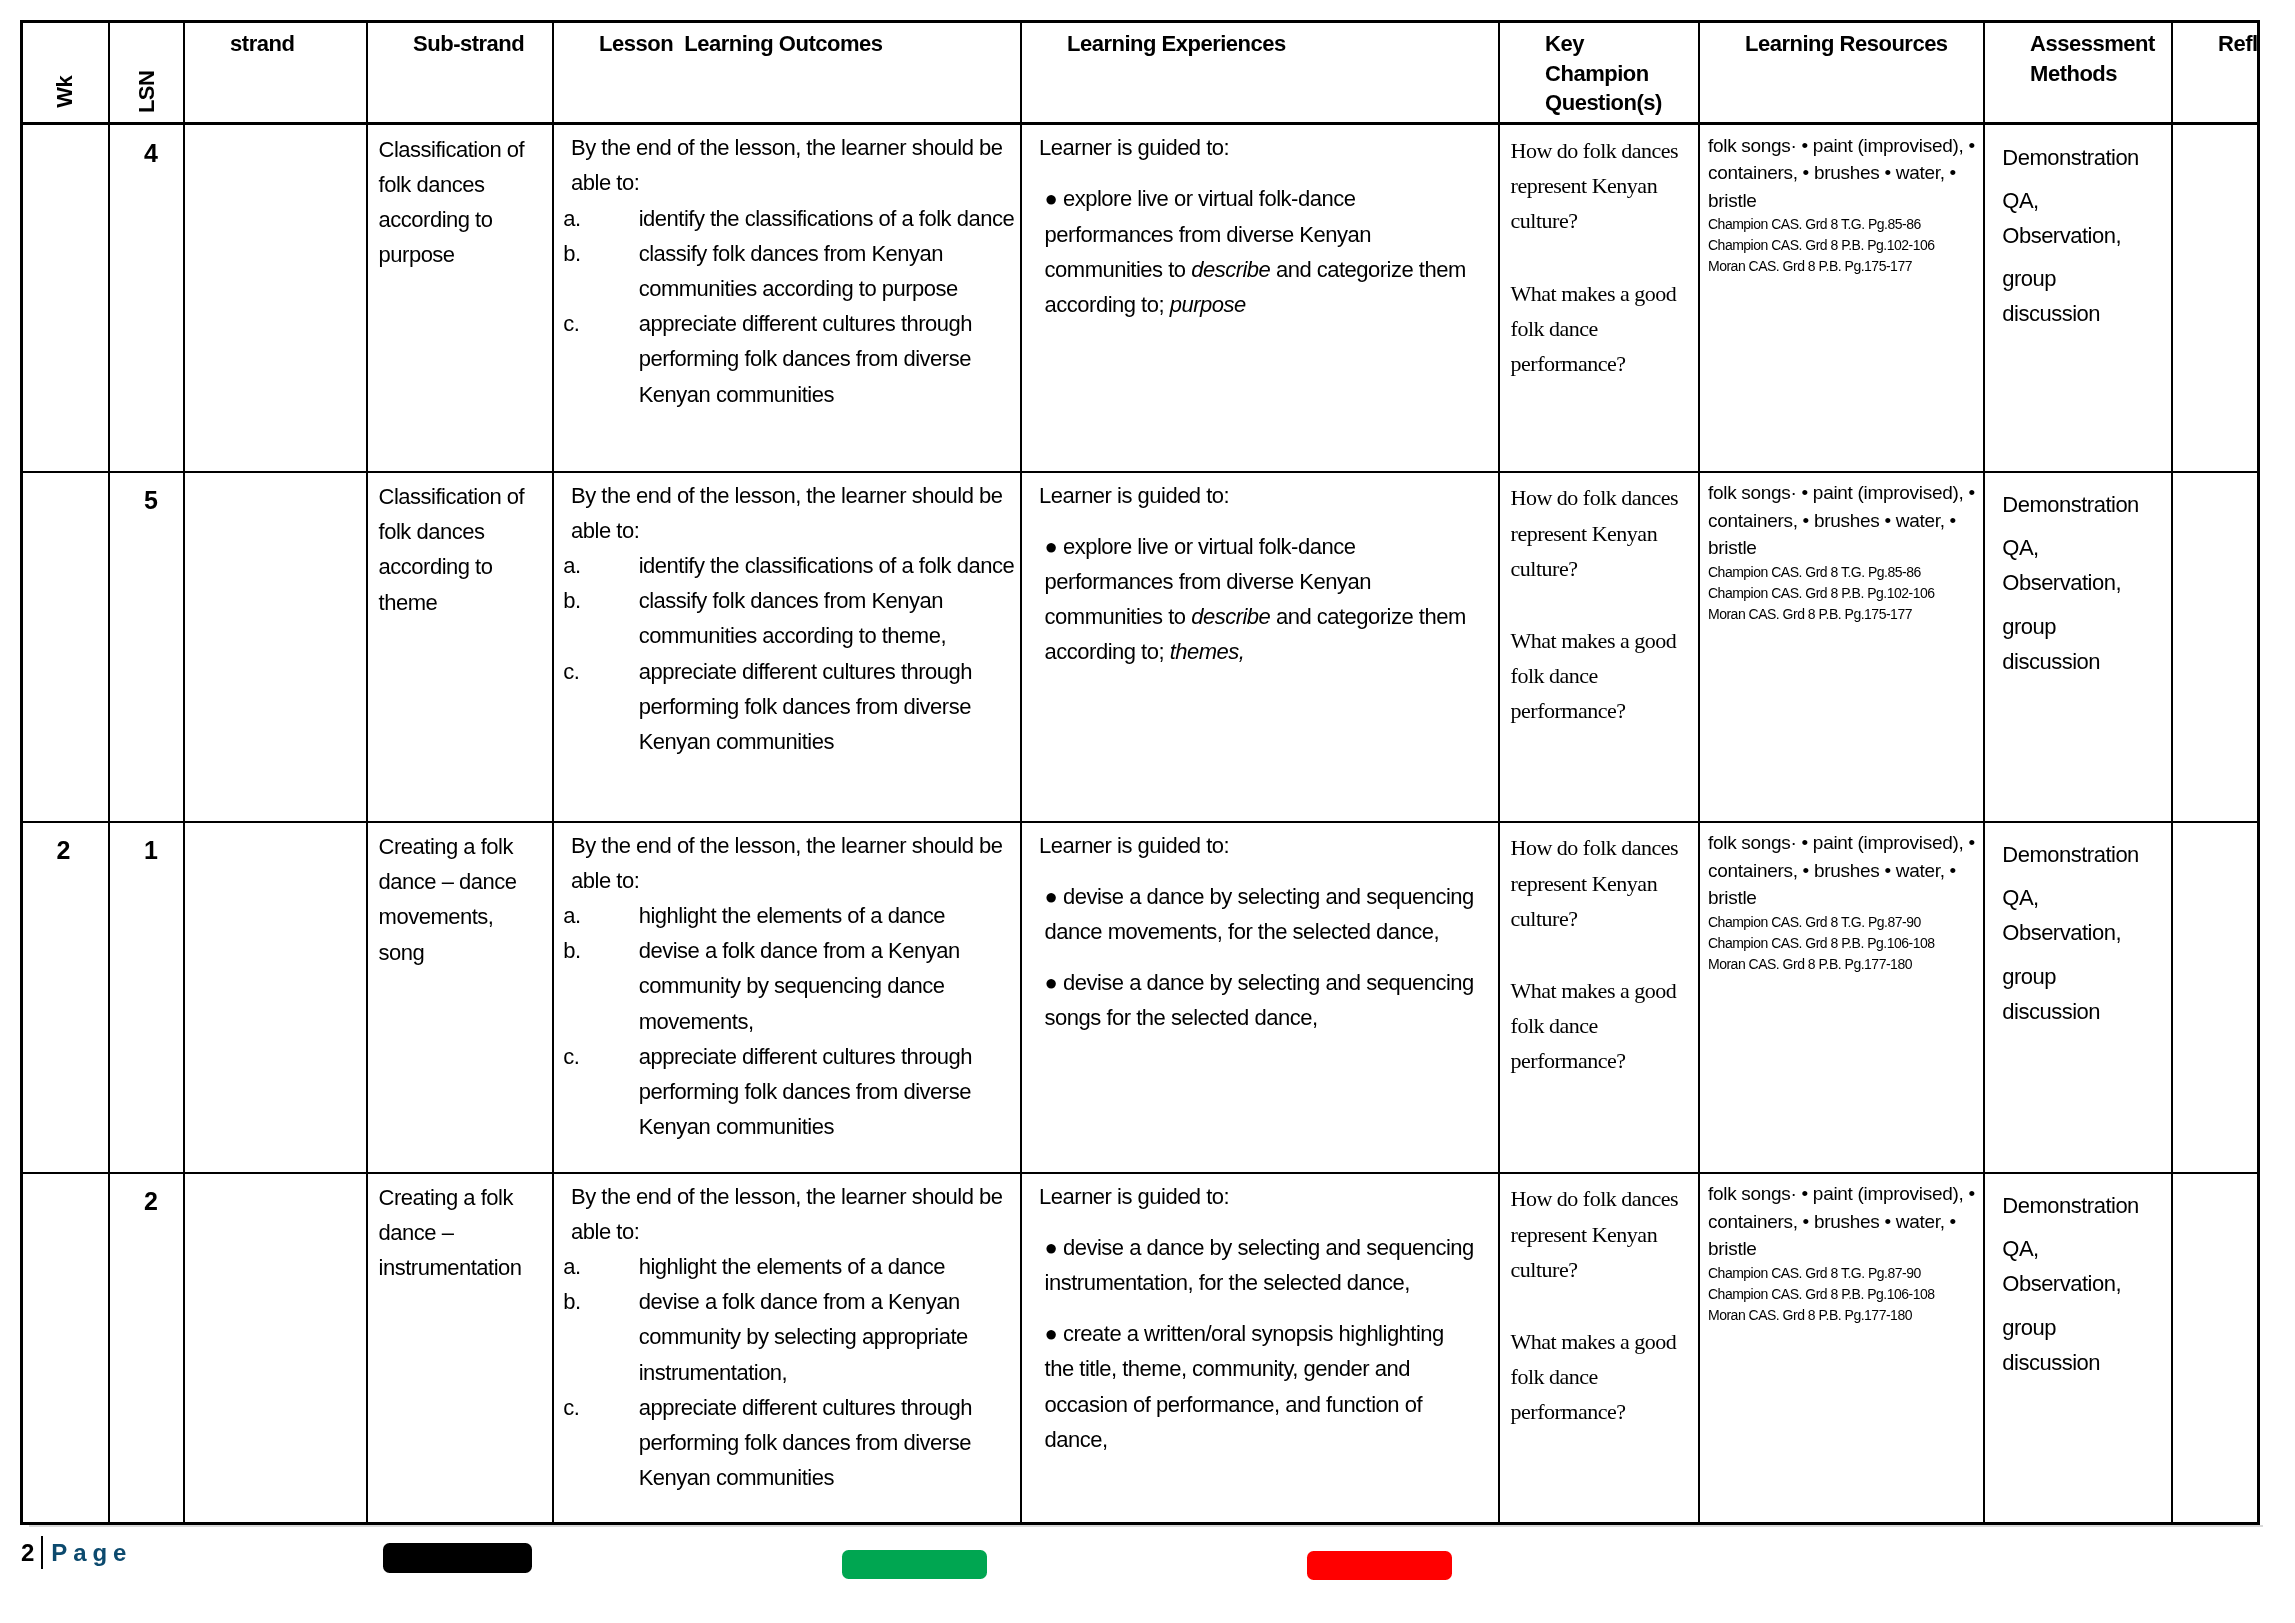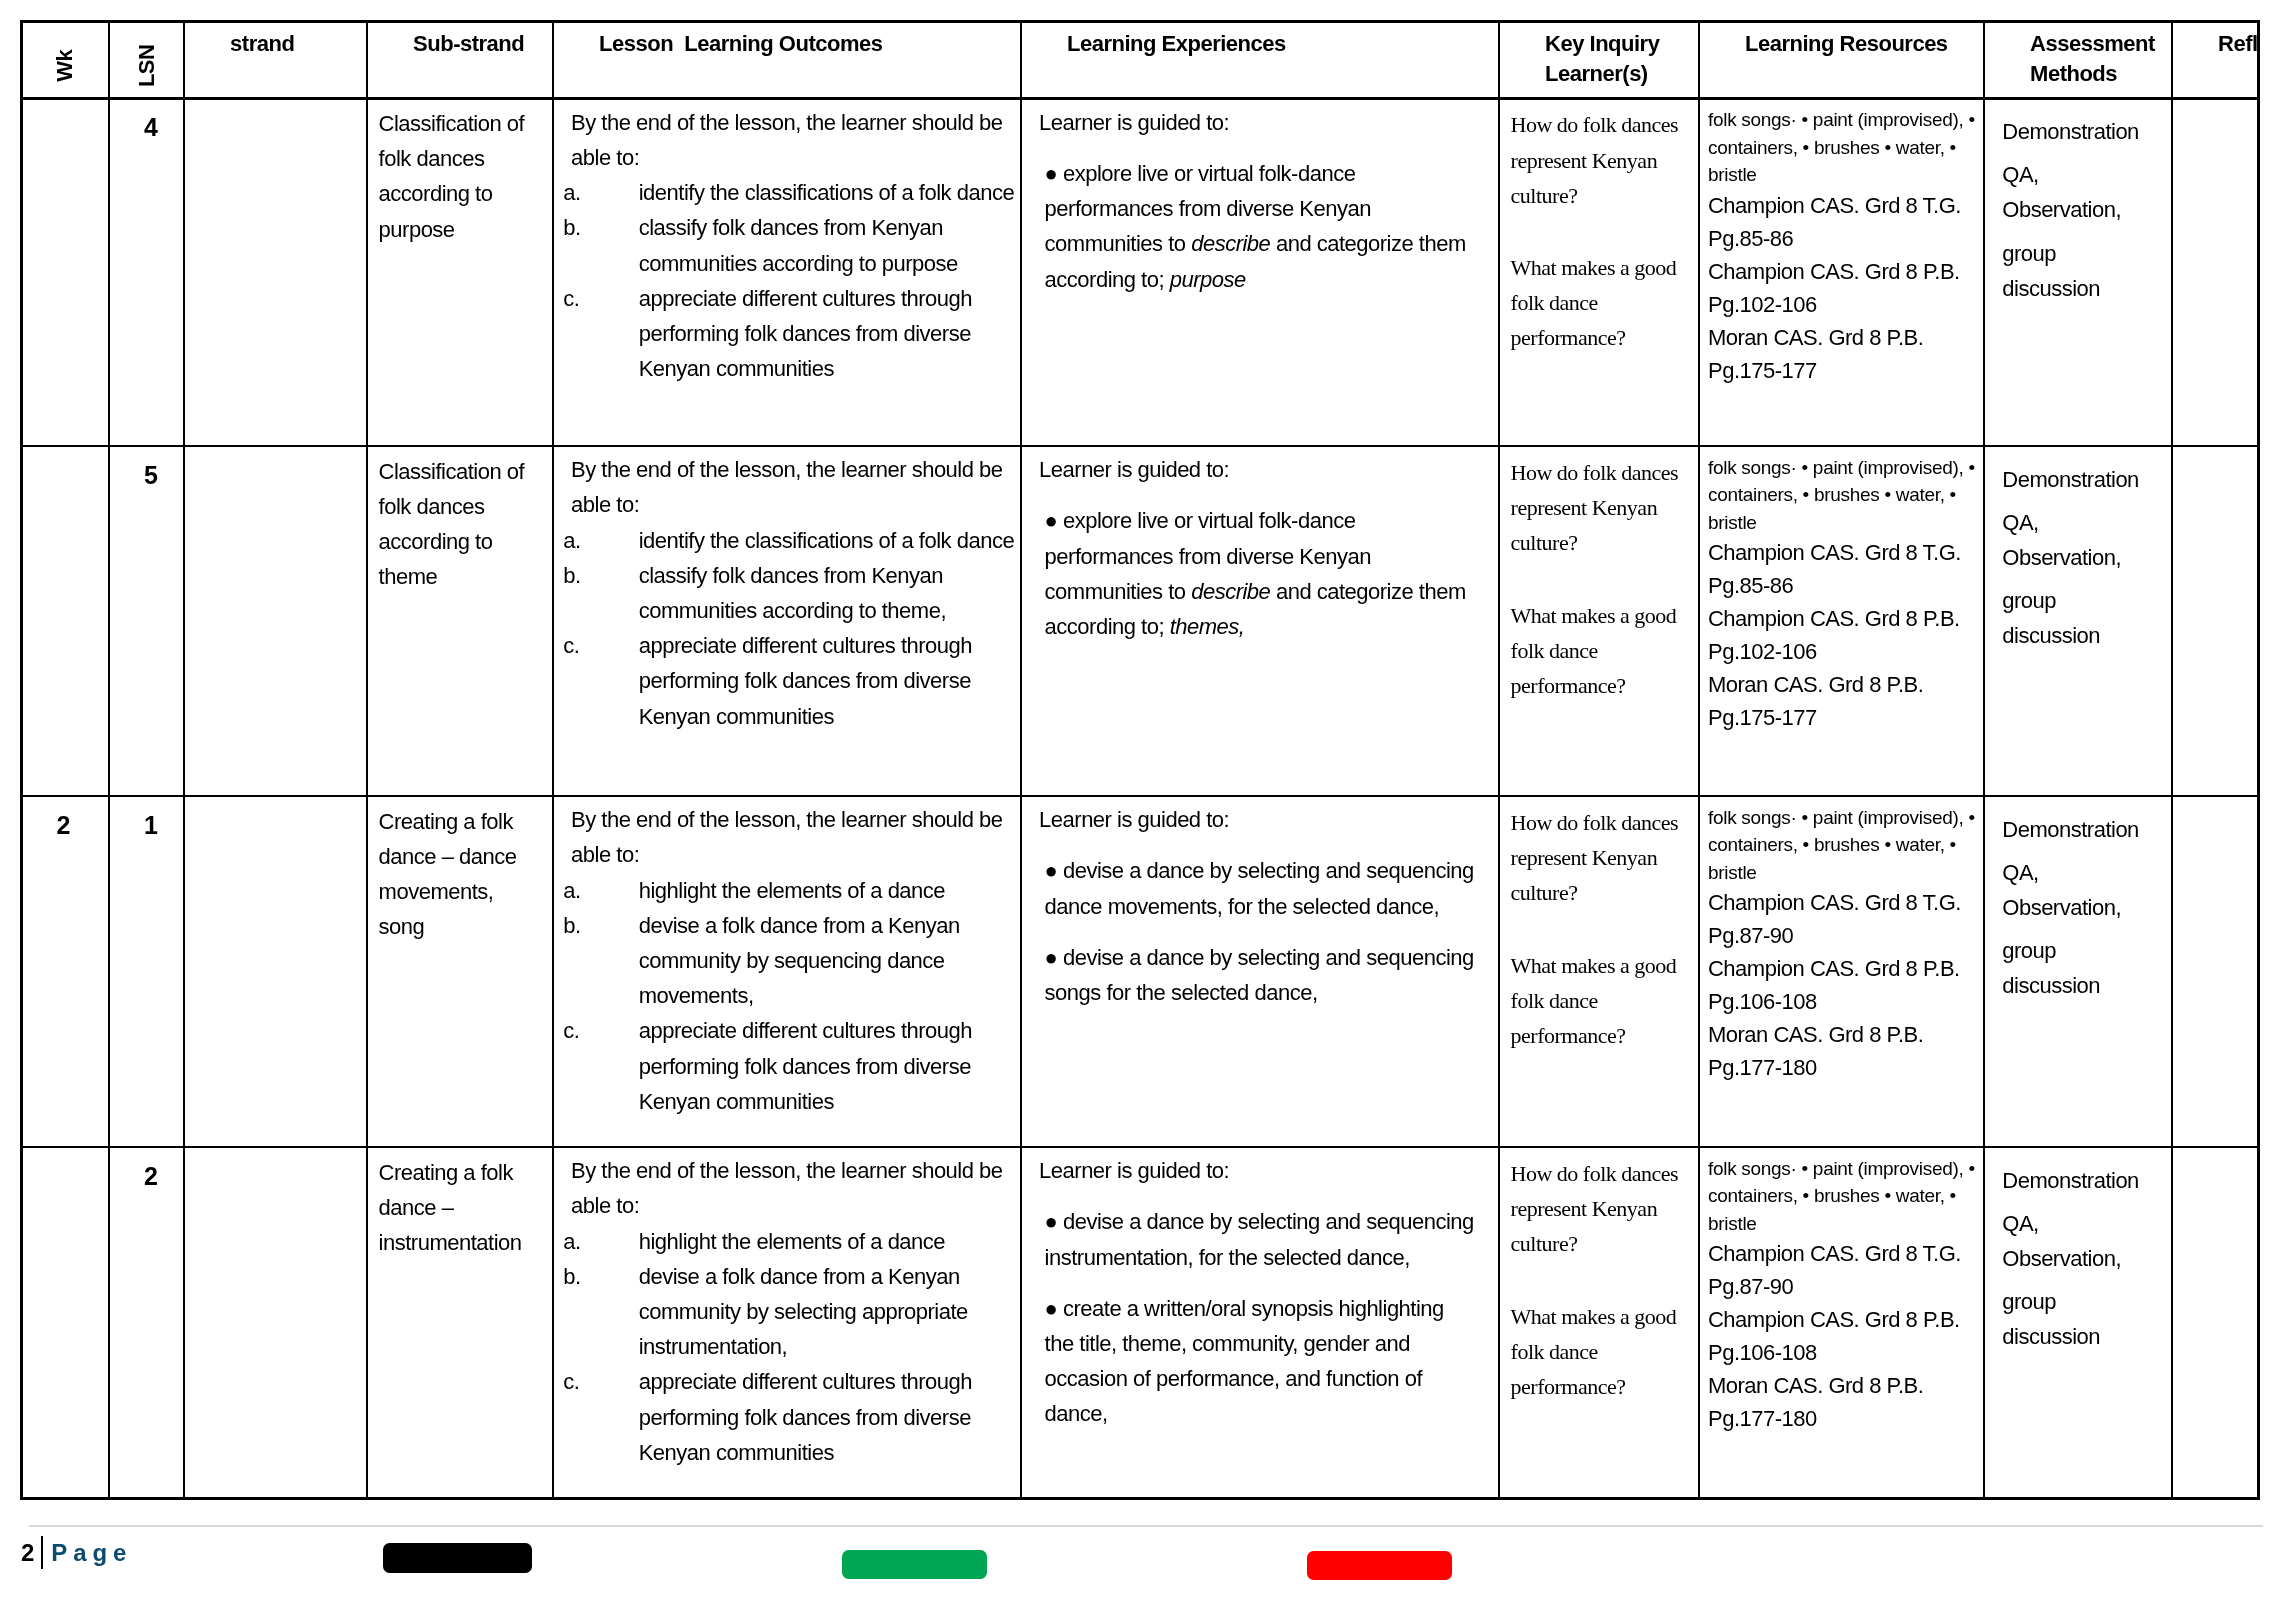--- a/index.html
+++ b/index.html
@@ -30,21 +30,21 @@
   .x-intro{margin-left:10.5px;}
   .x-bullet{margin:16px;}
   .x-bullet em{font-style:italic;}
 
   td.kiq{padding:7.9px 5.2px 5.2px 10.5px;font-family:Liberation Serif, serif;}
   .kiq-q{margin:0;}
   .kiq-gap{margin-bottom:37px;}
 
   td.res{padding:6.5px 5.2px 5.2px 7.9px;}
   .res-materials{font-size:19px;line-height:1.45;letter-spacing:-0.3px;}
-  .res-book{font-size:22px;line-height:1.5;}
+  .res-book{font-size:14px;line-height:1.5;}
 
   td.assess{padding:6.5px 5.2px 5.2px 9.2px;}
   .as-line{margin:8px;}
 
   .footer-rule{position:absolute;left:29px;top:1525px;width:2234px;height:2px;background:#d8d8d8;}
   .page-footer{position:absolute;left:21px;top:1536px;font-size:24px;font-weight:bold;
     display:flex;align-items:center;}
   .pg-num{color:#000;}
   .pg-bar{display:inline-block;width:2.6px;height:33px;background:#000;margin:0 7.9px 0 6.5px;}
   .pg-label{letter-spacing:5.9px;}
@@ -72,21 +72,21 @@
       <col style="width:86px">
     </colgroup>
     <thead>
       <tr style="height:77px">
         <th class="vh"><span class="vtext">Wk</span></th>
         <th class="vh"><span class="vtext">LSN</span></th>
         <th>strand</th>
         <th>Sub-strand</th>
         <th>Lesson  Learning Outcomes</th>
         <th>Learning Experiences</th>
-        <th>Key Inquiry Learner(s)</th>
+        <th>Key Champion Question(s)</th>
         <th>Learning Resources</th>
         <th>Assessment Methods</th>
         <th>Refl</th>
       </tr>
     </thead>
     <tbody>
         <tr class="row" style="height: 348px;">
           <td class="num"></td>
           <td class="num">4</td>
           <td></td>

